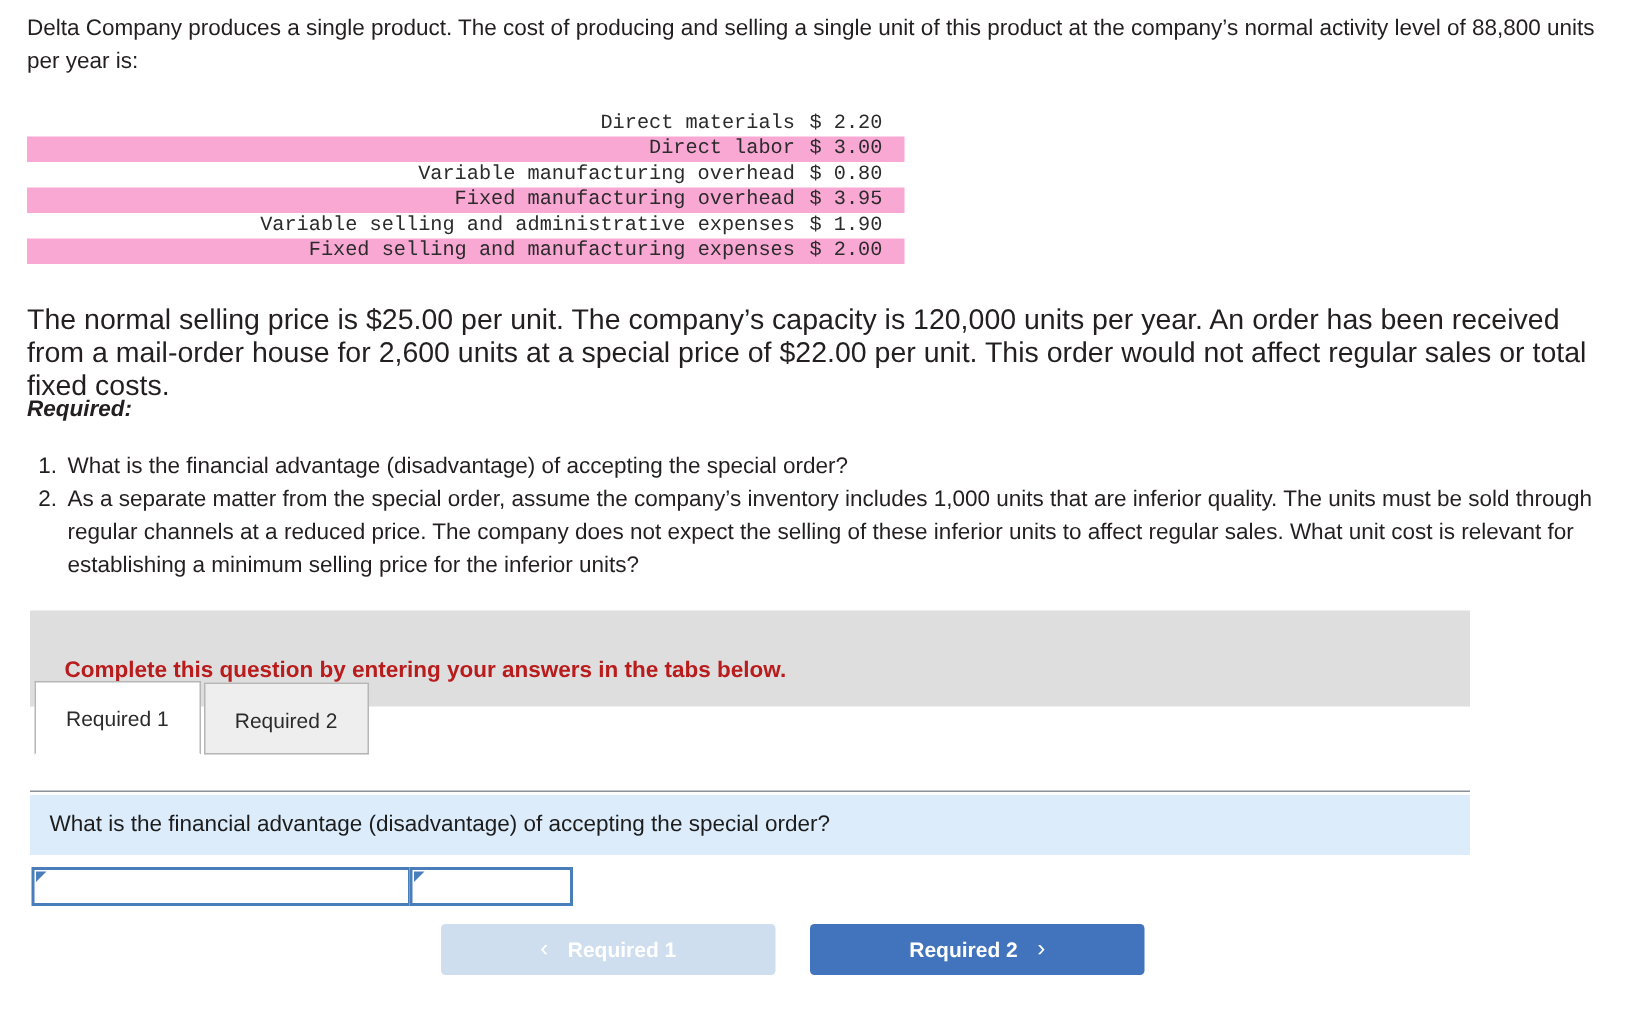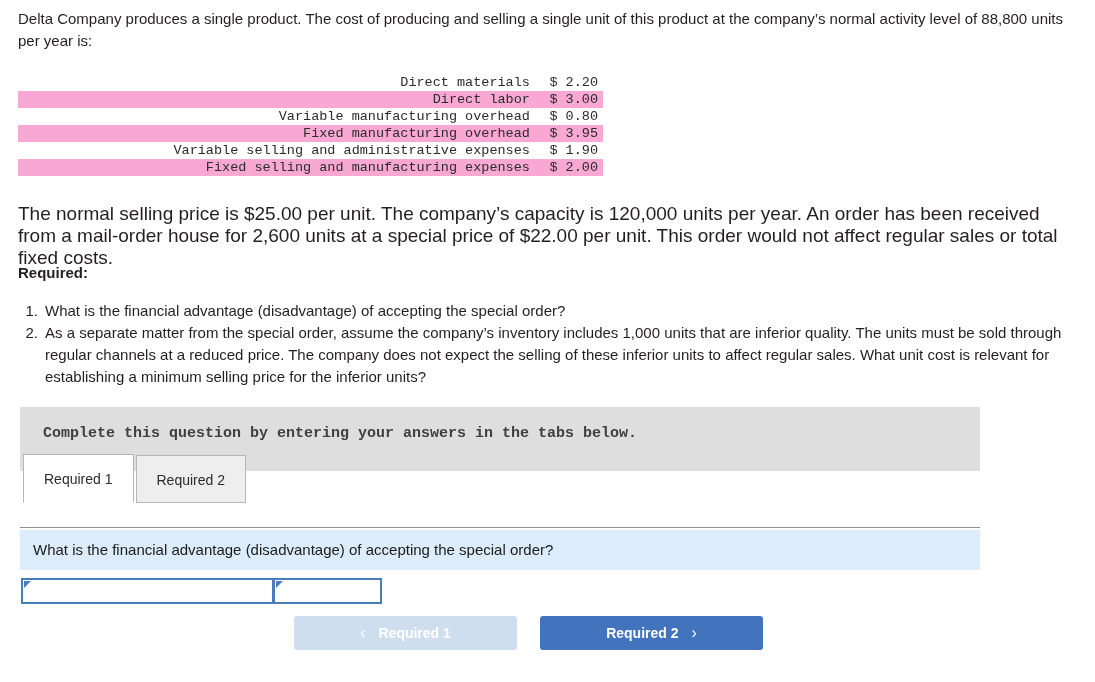--- a/index.html
+++ b/index.html
@@ -53,41 +53,42 @@
   .cost-table tr.alt td {
     background: #f9a8d4;
   }
   .cost-table td.label {
     padding-left: 19px;
   }
   .cost-table tr.indent td.label {
     padding-left: 14px;
   }
   .cost-table td.value {
-    text-align: right;
+    text-align: center;
     padding-right: 5px;
   }
 
   
   .para2 {
     position: absolute;
     left: 18px;
     top: 203px;
     width: 1055px;
     font-size: 19px;
     line-height: 22px;
   }
 
   
   .required-head {
     position: absolute;
     left: 18px;
     top: 264px;
     font-size: 15px;
     font-weight: bold;
+    font-style: italic;
   }
 
   
   .req-list {
     position: absolute;
     left: 18px;
     top: 300px;
     width: 1055px;
     margin: 0;
     padding: 0;
@@ -113,25 +114,24 @@
     position: absolute;
     left: 20px;
     top: 407px;
     width: 960px;
     height: 64px;
     background: #dedede;
   }
   .gray-banner .txt {
     position: absolute;
     left: 23px;
-    top: 18px;
+    top: 31px;
     font-size: 15px;
     font-weight: bold;
-    color: #404040;
-    font-family: Liberation Mono, monospace;
+    color: #b91c1c;
   }
 
   
   .tabs {
     position: absolute;
     left: 23px;
     top: 454px;
     height: 50px;
   }
   .tab {

